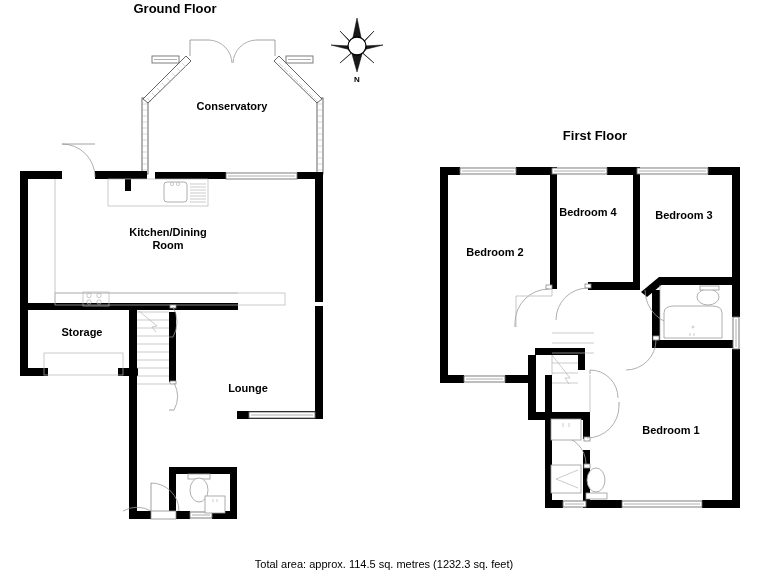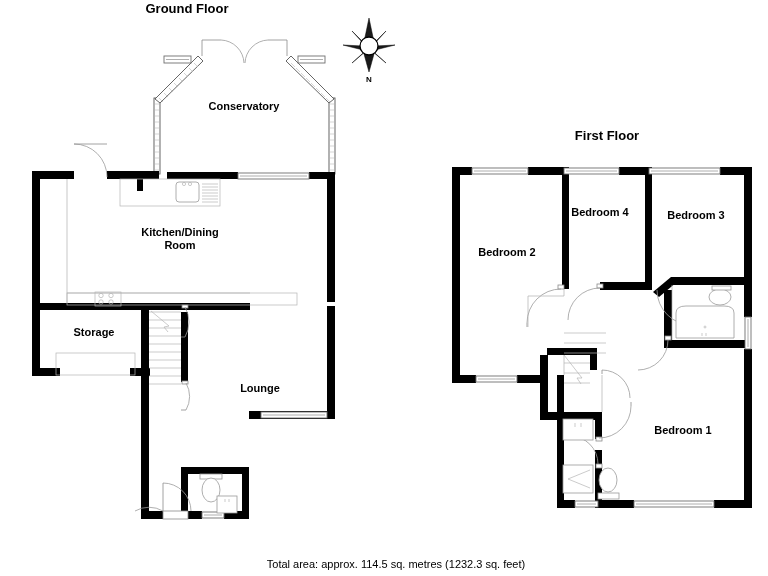--- a/index.html
+++ b/index.html
@@ -13,21 +13,20 @@
     height: 576px;
     position: relative;
     font-family: "Liberation Sans", sans-serif;
     overflow: hidden;
   }
   #plan-root {
     position: absolute;
     top: 0; left: 0;
     width: 623px;
     height: 576px;
-    margin-left: 12px;
   }
   svg#floorplan {
     display: block;
     width: 768px;
     height: 576px;
   }
   .wall { fill: #000000; }
   .thinline { fill: none; stroke: #8a8a8a; stroke-width: 0.8; }
   .thinline-d { fill: none; stroke: #b0b0b0; stroke-width: 0.7; }
   .fixture { fill: #ffffff; stroke: #9a9a9a; stroke-width: 0.8; }

